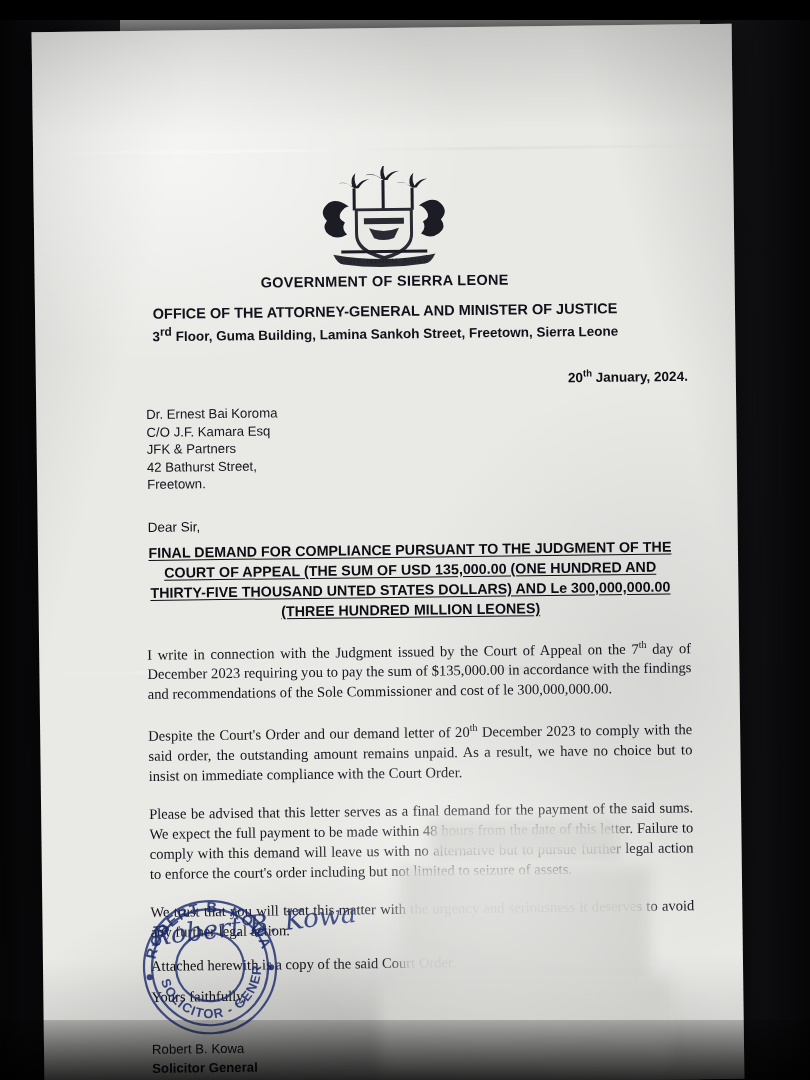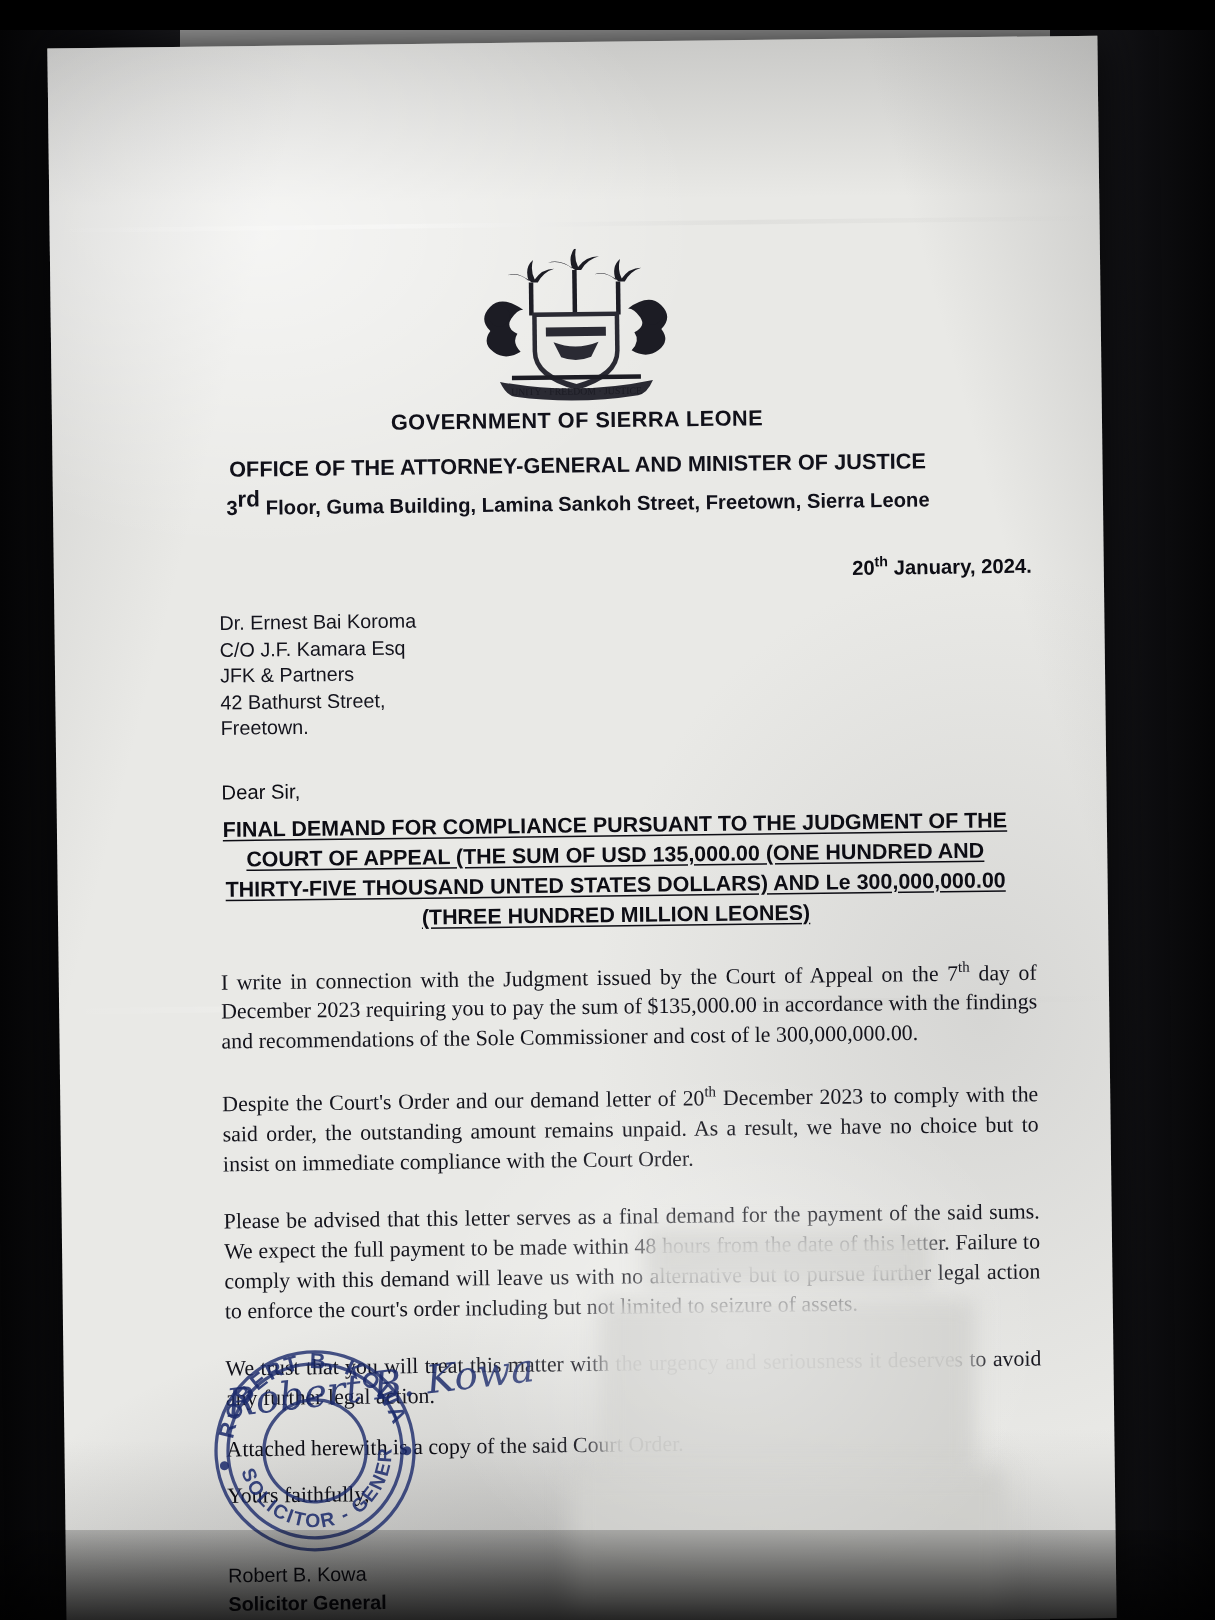--- a/index.html
+++ b/index.html
@@ -110,21 +110,21 @@
     margin-top: 14px;
     color: #11111a;
   }
   .address-line {
     text-align: center;
     font-weight: bold;
     font-size: 13.5px;
     margin-top: 3px;
     color: #11111a;
   }
-  .address-line .ord { font-size: 15px; vertical-align: super; }
+  .address-line .ord { font-size: 12px; vertical-align: super; }
 
   .date-line {
     text-align: right;
     font-weight: bold;
     font-size: 13.5px;
     margin: 28px 48px 0 0;
   }
   .date-line .ord { font-size: 9.5px; vertical-align: super; }
 
   .recipient {

